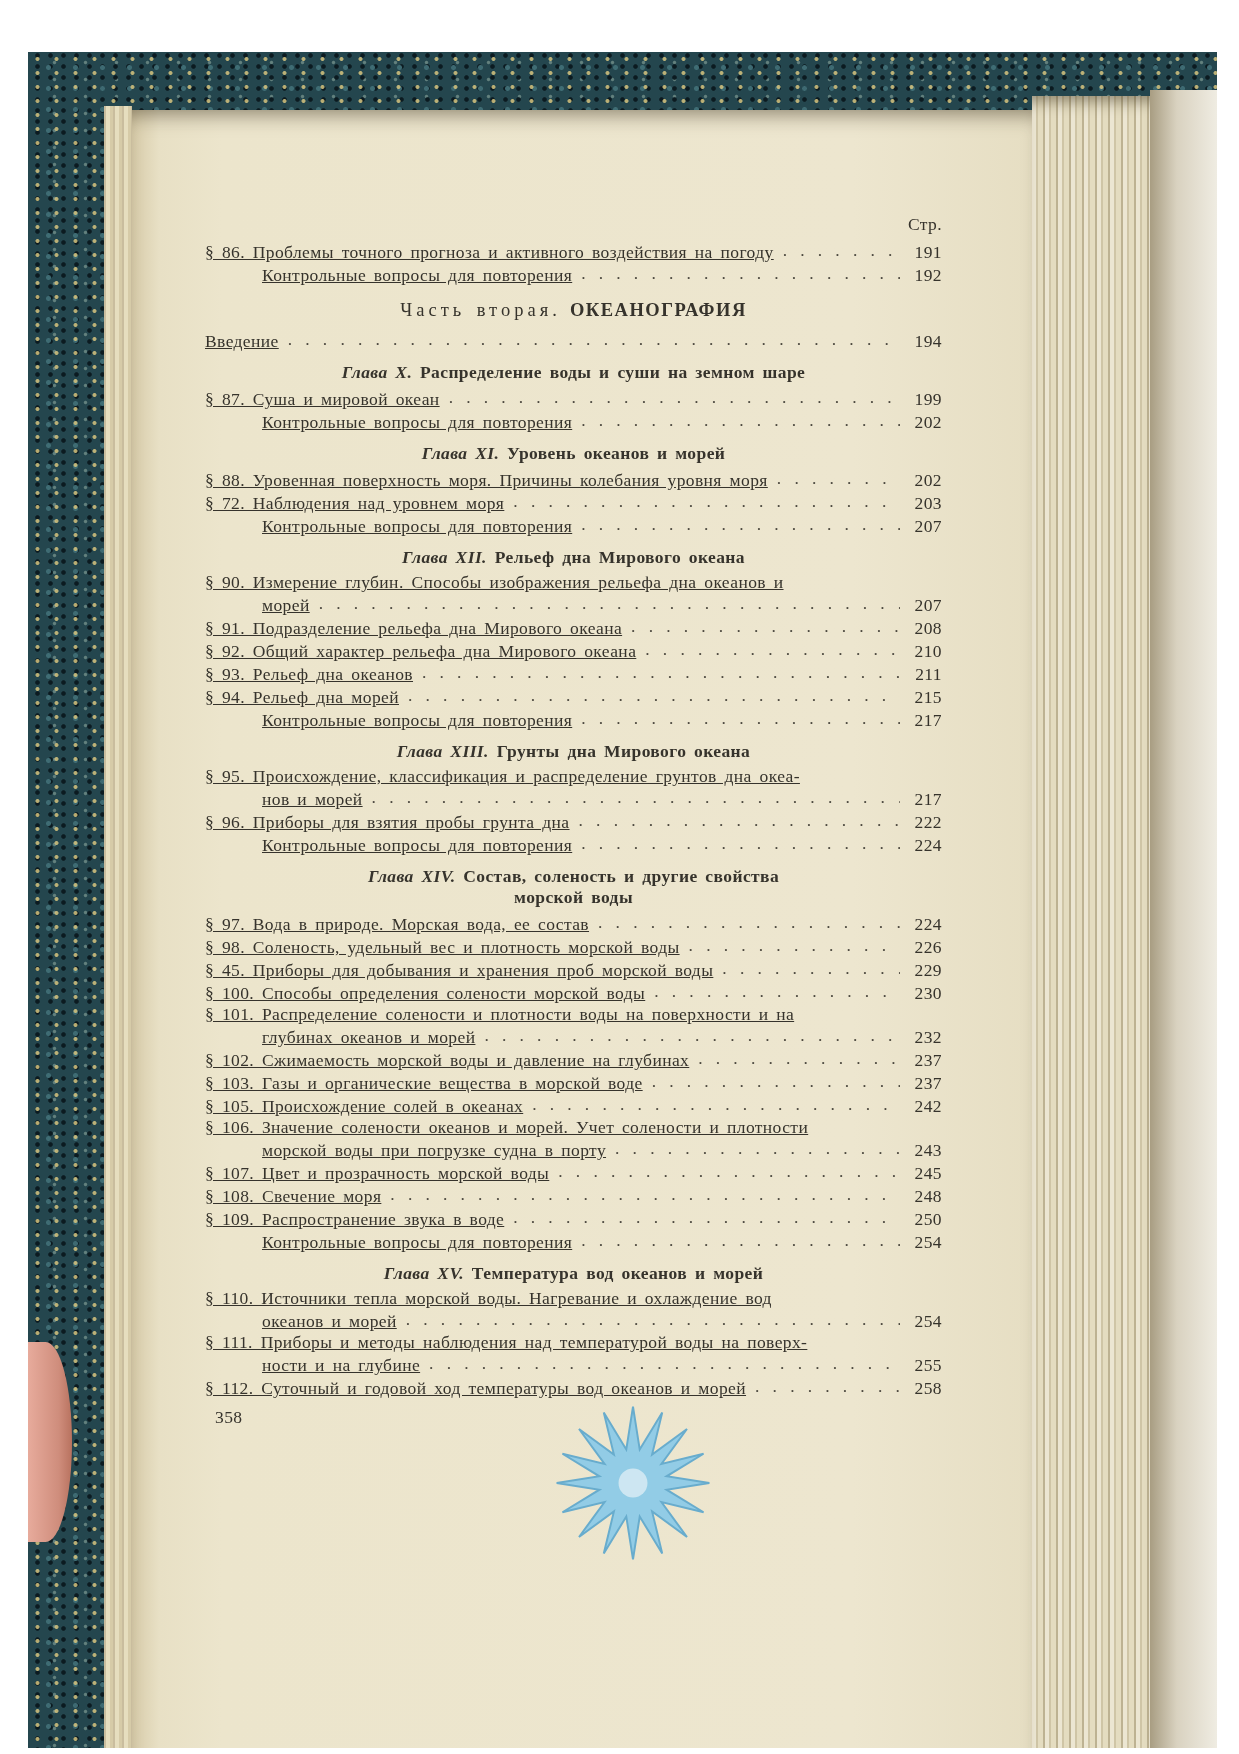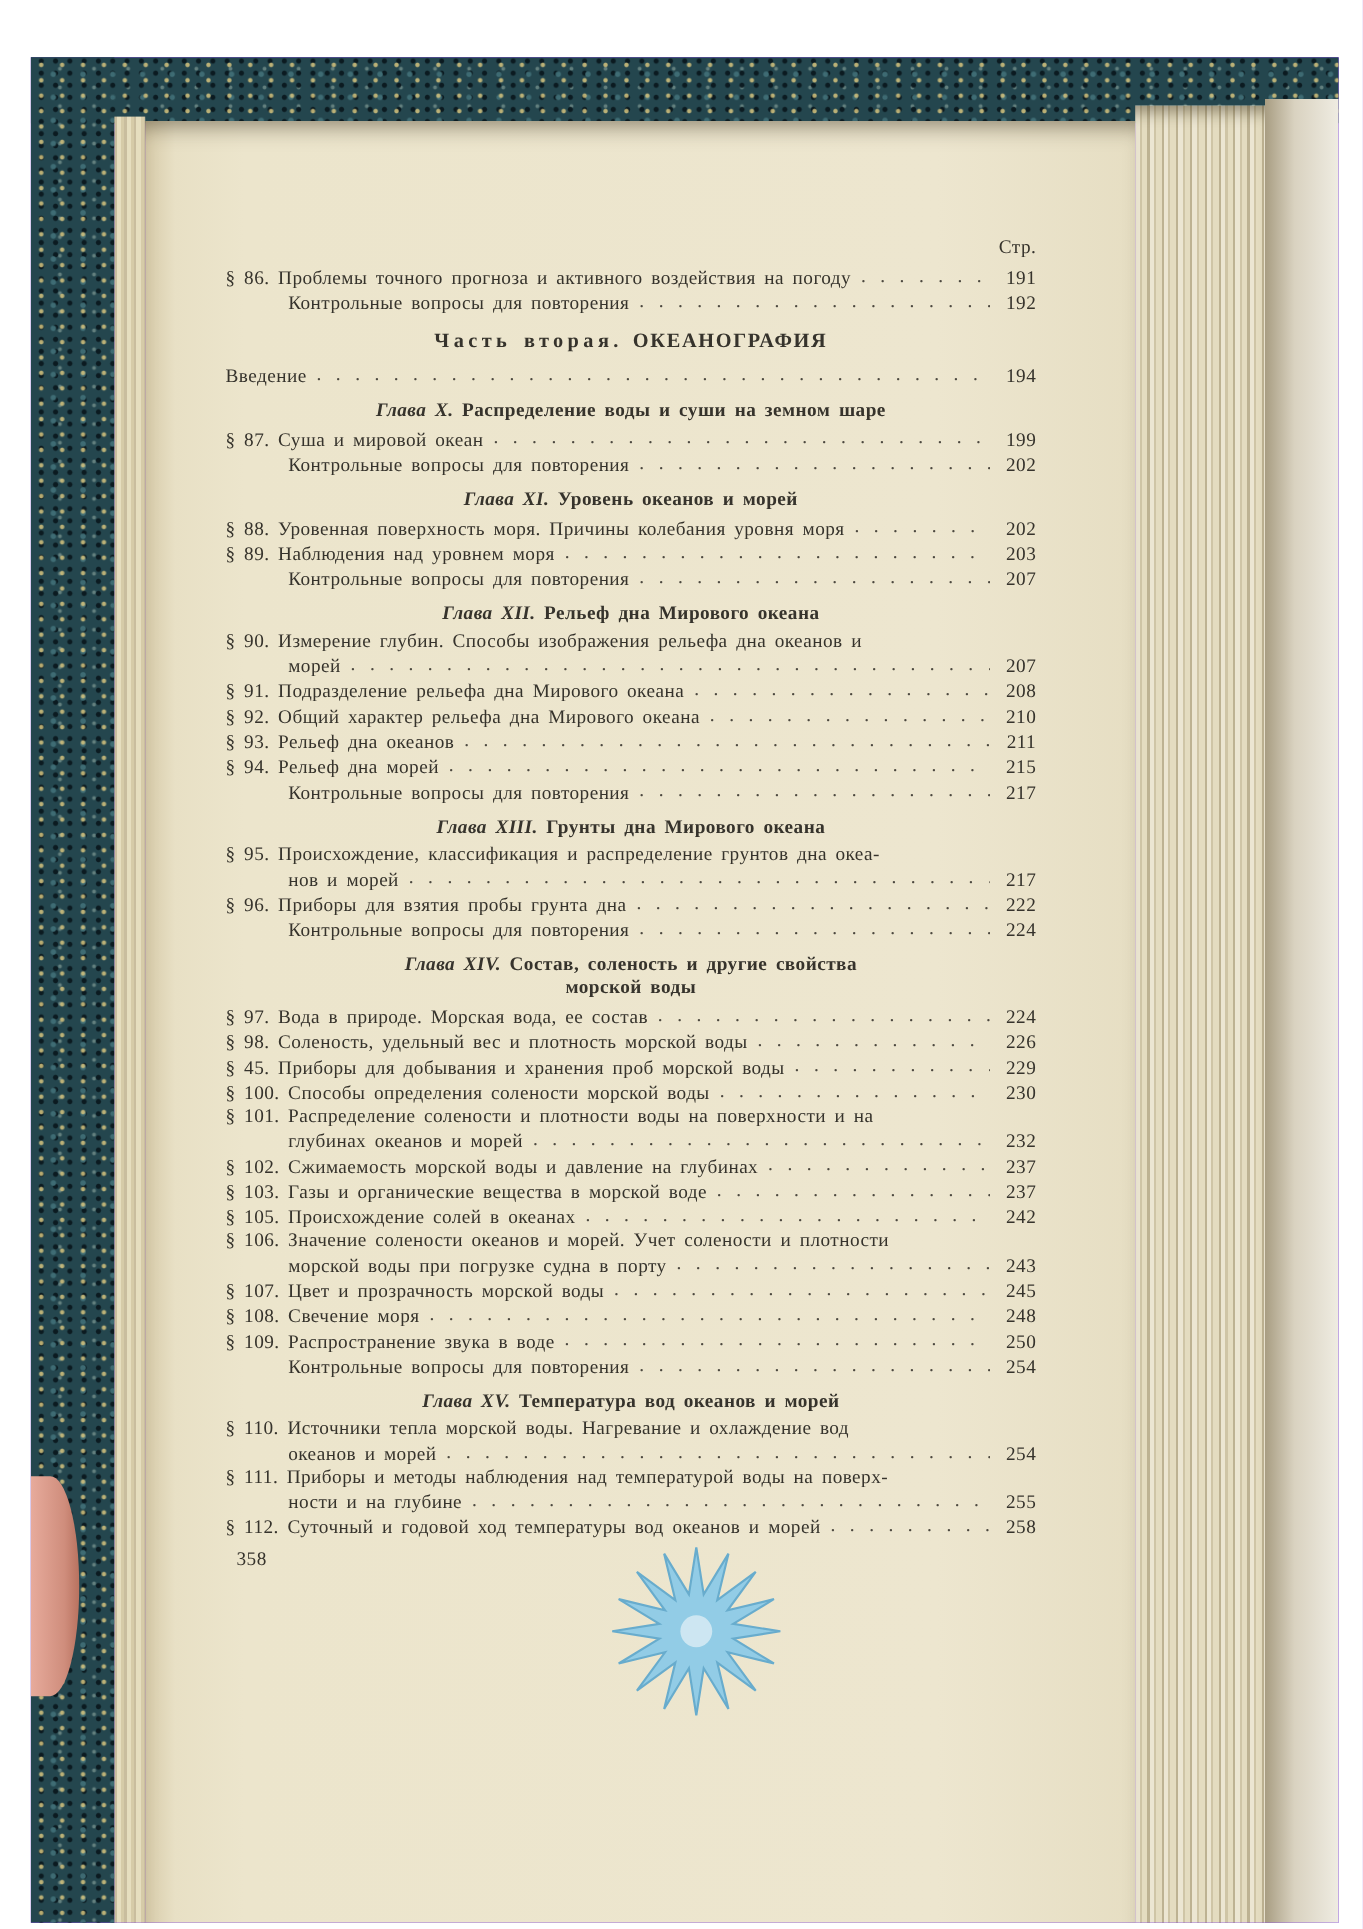--- a/index.html
+++ b/index.html
@@ -34,30 +34,30 @@
   
   .page{position:absolute;left:104px;top:58px;width:900px;bottom:0;
     background:linear-gradient(90deg,#d7cba9 0,#e8e0c5 3%,#ece5cc 10%,#ede6cf 80%,#e6dec3 100%);
     box-shadow:inset 0 16px 20px -12px rgba(60,50,30,.55);}
   .content{padding:104px 90px 0 73px;color:#36332c;font-size:17.5px;line-height:21px;
     letter-spacing:.4px;word-spacing:3px;}
   .col-header{text-align:right;margin-bottom:5px;}
   
   .heading{text-align:center;margin:10px 0 4px 0;}
   .heading.part{margin:14px 0 8px 0;font-size:18.5px;}
-  .part .h-label{letter-spacing:4px;font-weight:bold;}
+  .part .h-label{letter-spacing:4px;font-weight:normal;}
   .part .h-title{font-weight:bold;letter-spacing:1.5px;}
   .chapter .h-label{font-weight:bold;font-style:italic;}
   .chapter .h-title{font-weight:bold;}
   
   .entry{margin:0;}
   .line{white-space:normal;}
   .line.indent{padding-left:57px;}
   .line.row{display:flex;align-items:flex-end;}
-  .txt{flex:0 1 auto;}
+  .txt{flex:0 1 auto;text-decoration:underline;}
   .leader{flex:1 1 12px;min-width:12px;overflow:hidden;white-space:nowrap;
     margin:0 6px 2px 9px;color:#4c483f;word-spacing:8px;}
   .leader::after{content:". . . . . . . . . . . . . . . . . . . . . . . . . . . . . . . . . . . . . . . . . . . . . . . . . . . . . . . . . . . . . . . . . . . . . .";}
   .pnum{flex:0 0 auto;min-width:36px;text-align:right;}
   .footer-num{margin-top:8px;padding-left:10px;}
   
   .watermark{position:absolute;left:30px;right:0;top:1404px;height:172px;z-index:9;
     display:flex;align-items:center;opacity:.93;pointer-events:none;flex-direction:column;}
   .wm-star{flex:0 0 auto;width:158px;height:158px;margin-right:4px;}
   .wm-text{flex:1 1 auto;overflow:hidden;white-space:nowrap;
@@ -124,21 +124,21 @@
           <div class="heading chapter"><span class="h-label">Глава XI.</span><span class="h-title">&nbsp;Уровень океанов и морей</span></div>
           <div class="entry">
             <div class="line row">
               <span class="txt">§ 88. Уровенная поверхность моря. Причины колебания уровня моря</span>
               <span class="leader"></span>
               <span class="pnum">202</span>
             </div>
           </div>
           <div class="entry">
             <div class="line row">
-              <span class="txt">§ 89. Наблюдения над уровнем моря</span>
+              <span class="txt">§ 72. Наблюдения над уровнем моря</span>
               <span class="leader"></span>
               <span class="pnum">203</span>
             </div>
           </div>
           <div class="entry">
             <div class="line indent row">
               <span class="txt">Контрольные вопросы для повторения</span>
               <span class="leader"></span>
               <span class="pnum">207</span>
             </div>

